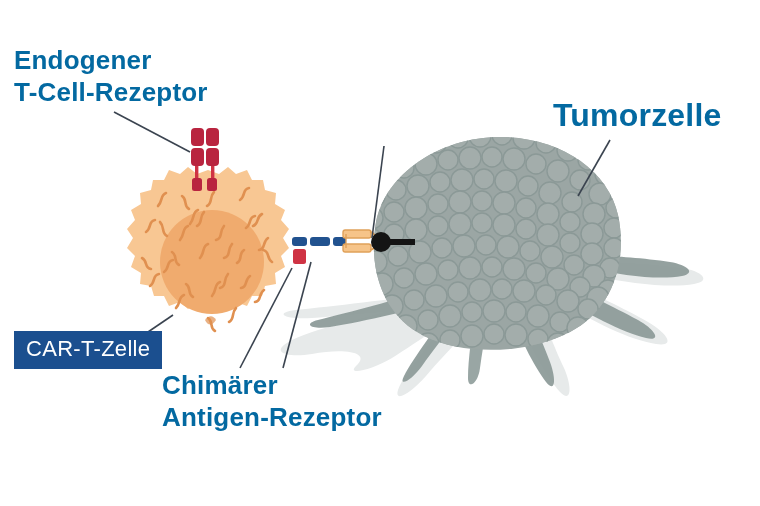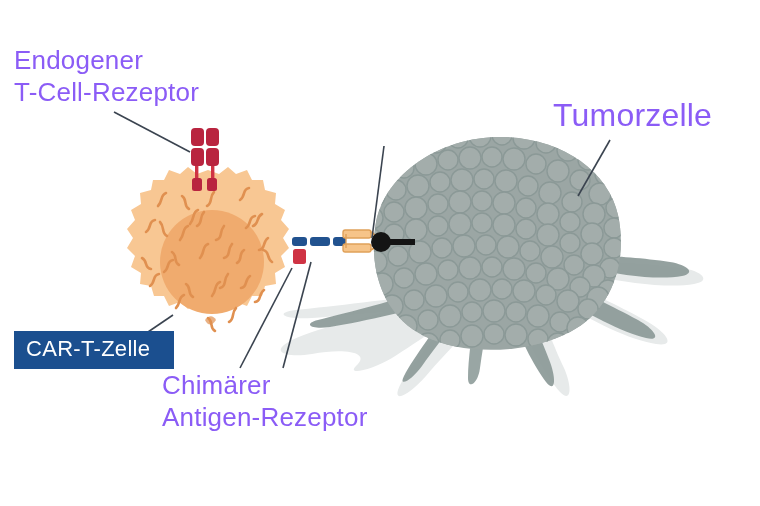--- a/index.html
+++ b/index.html
@@ -10,36 +10,36 @@
     overflow:hidden;
     position:relative;
   }
   #stage{
     position:absolute;left:0;top:0;width:760px;height:506px;
   }
   #art{position:absolute;left:0;top:0;width:760px;height:506px;}
 
   .label{
     position:absolute;
-    color:#8b5cf6;
-    font-weight:400;
+    color:#0369a1;
+    font-weight:700;
     letter-spacing:.2px;
     line-height:1.22;
     white-space:pre;
   }
   #lbl-endogener{left:14px;top:45px;font-size:26px;}
   #lbl-tumorantigen{left:296px;top:105px;font-size:26px;}
   #lbl-tumorzelle{left:553px;top:96px;font-size:32px;}
   #lbl-chimaerer{left:162px;top:370px;font-size:26px;}
 
   #lbl-cartzelle{
     position:absolute;left:14px;top:331px;
     background:#1b4f8f;color:#ffffff;
     font-size:22px;font-weight:300;
-    padding:5px 24px 7px 12px;
+    padding:5px 12px 7px 12px;
     letter-spacing:.3px;
     white-space:pre;
   }
 </style>
 </head>
 <body>
 
 <div id="stage">
 
   <svg id="art" viewBox="0 0 760 506" xmlns="http://www.w3.org/2000/svg">

